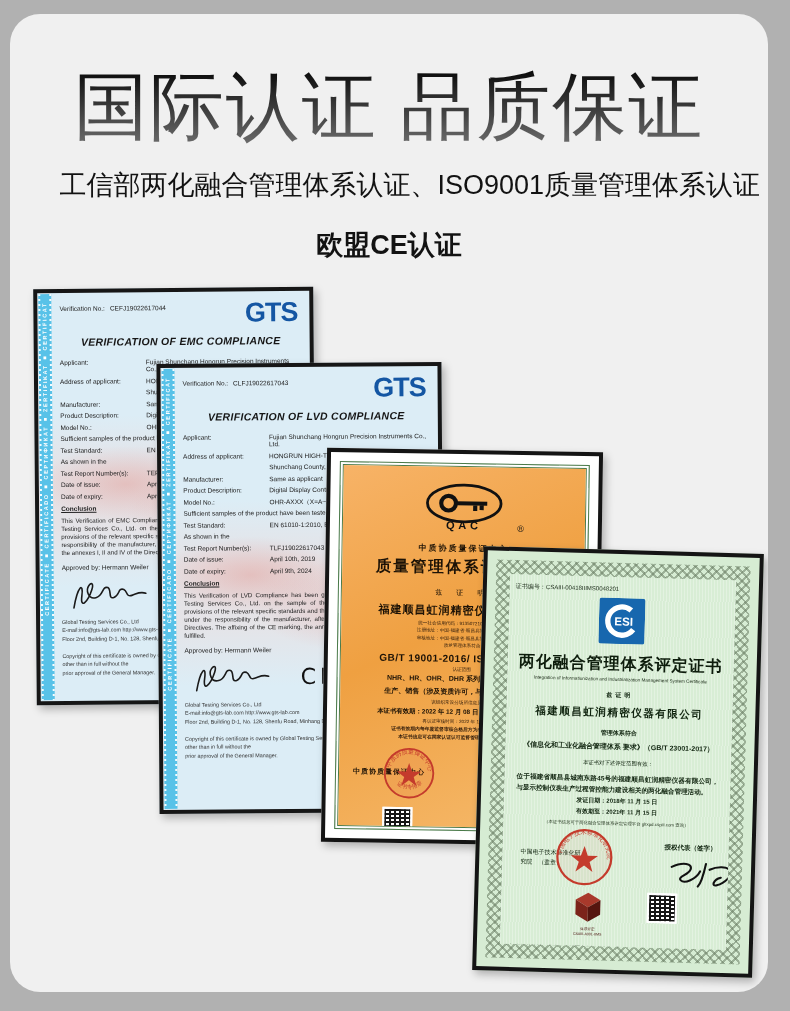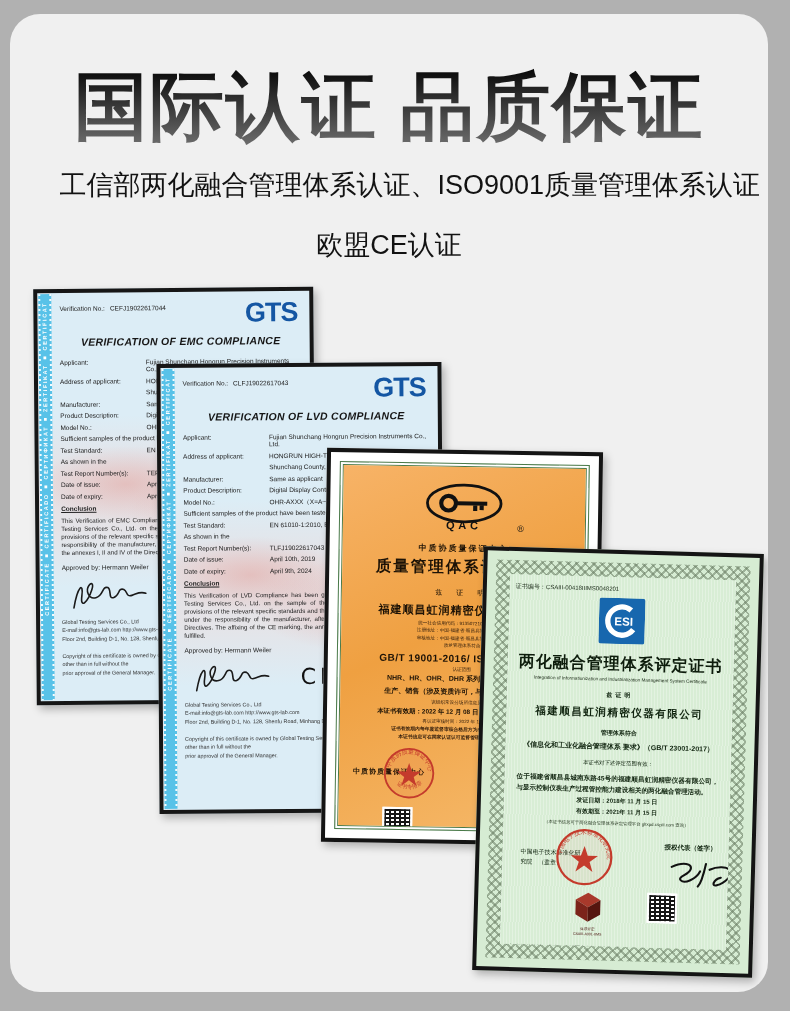--- a/index.html
+++ b/index.html
@@ -2,25 +2,25 @@
 <html><head>
 <meta charset="utf-8">
 <style>
   html,body{margin:0;padding:0;}
   body{width:790px;height:1011px;position:relative;background:#b1b1b1;
        font-family:"Liberation Sans", sans-serif;overflow:hidden;}
   .card{position:absolute;left:10px;top:14px;width:758px;height:978px;
         background:#f0f0f0;border-radius:30px;overflow:hidden;}
   
   .title{margin:52px 10px 4px;text-align:center;font-size:74px;line-height:1.1;
-         font-weight:700;color:#1b1b1b;letter-spacing:2px;
+         font-weight:400;color:#1b1b1b;letter-spacing:2px;
          background:linear-gradient(#050505,#6e6e6e);-webkit-background-clip:text;
          background-clip:text;-webkit-text-fill-color:transparent;}
   .sub1{margin:20px 8px 0;text-align:right;font-size:27px;color:#121212;font-weight:500;}
-  .sub2{margin:24px 8px 0;text-align:center;font-size:27px;color:#121212;font-weight:400;}
+  .sub2{margin:24px 8px 0;text-align:center;font-size:27px;color:#121212;font-weight:700;}
   
   .cert{position:absolute;box-shadow:3px 4px 9px rgba(0,0,0,.28);}
   
   .gts{background:#dcedf6;border:4px solid #161616;}
   .gts .wash{position:absolute;inset:0;pointer-events:none;background:
      radial-gradient(130px 55px at 32% 47%, rgba(224,128,118,.35), rgba(224,128,118,0) 70%),
      radial-gradient(150px 65px at 72% 54%, rgba(224,128,118,.28), rgba(224,128,118,0) 72%),
      linear-gradient(rgba(220,237,246,0) 30%, rgba(242,212,208,.45) 45%,
                      rgba(242,214,210,.40) 58%, rgba(220,237,246,0) 72%);}
   .band{position:absolute;left:1px;top:1px;bottom:1px;width:13px;background-color:#58c2e8;

